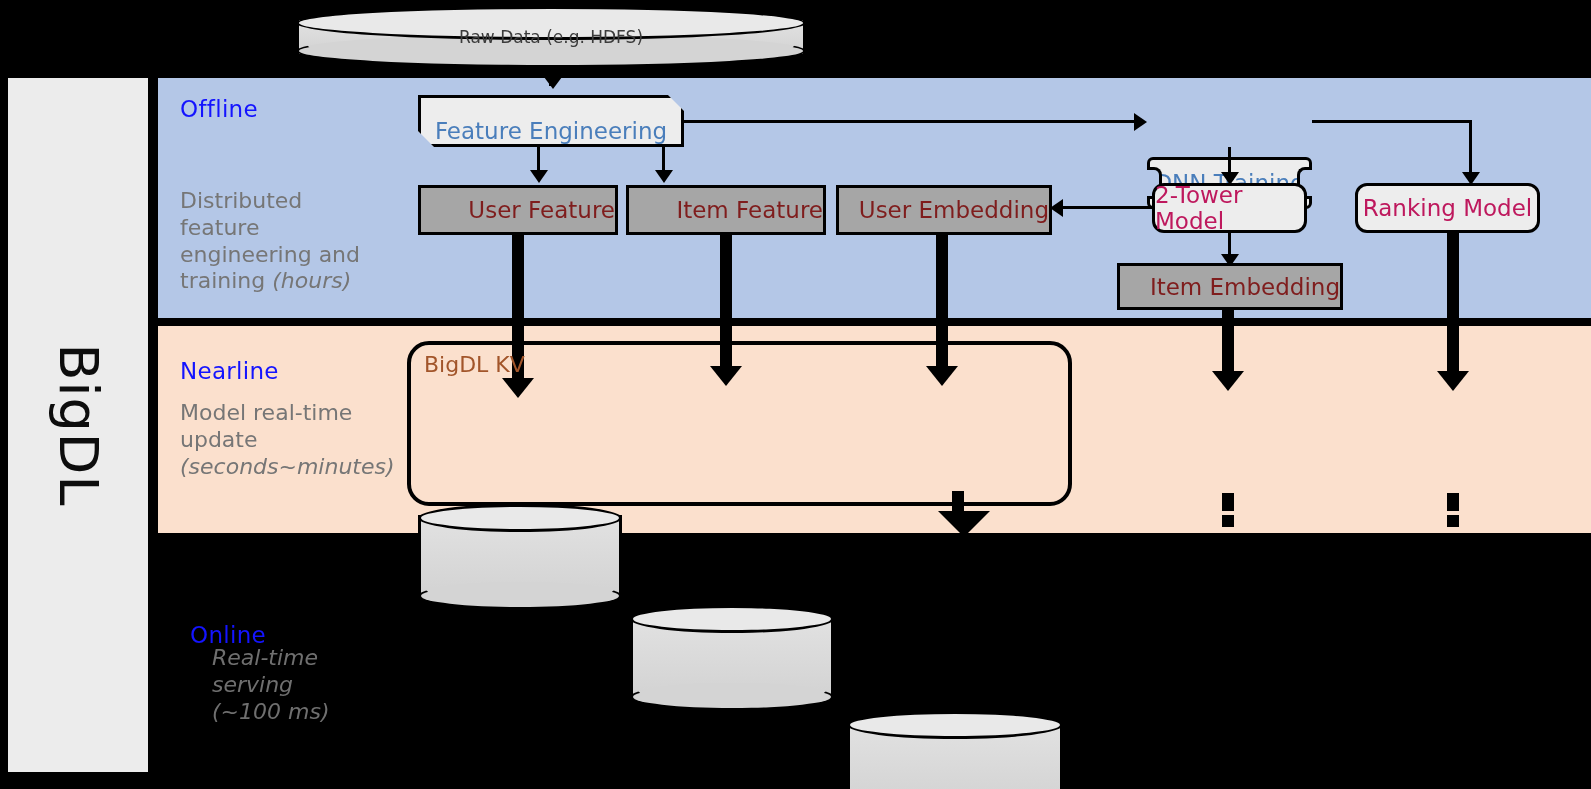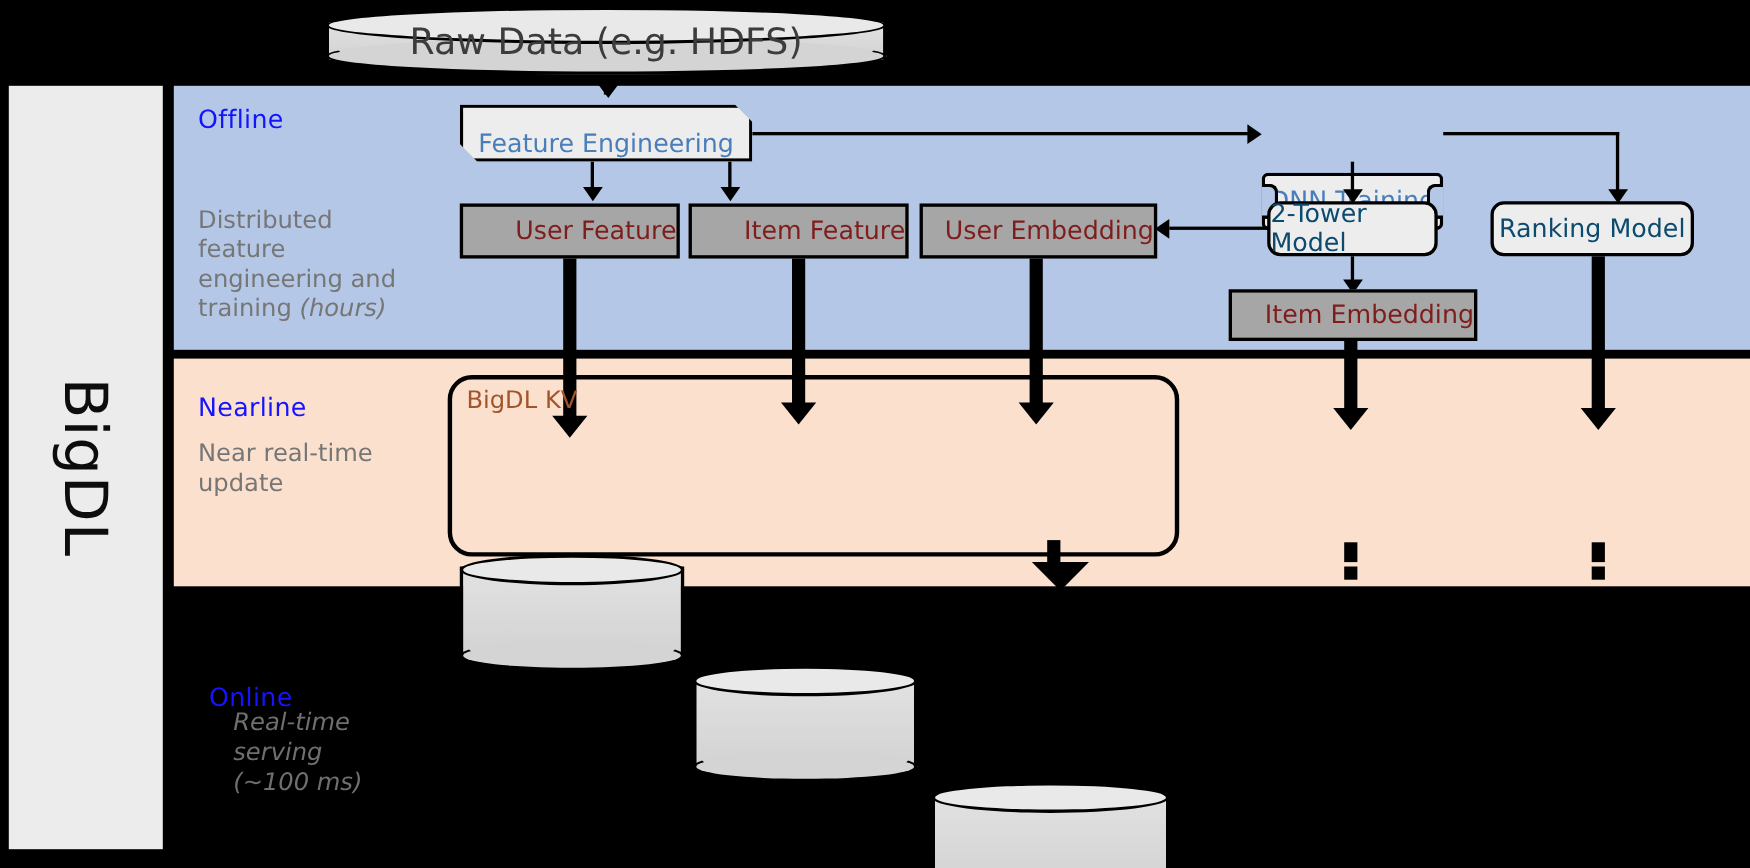--- a/index.html
+++ b/index.html
@@ -29,21 +29,21 @@
   
   .gray-box{background:#a6a6a6;border:3px solid #000;display:flex;
      align-items:center;justify-content:flex-end;color:#7f1d1d;font-size:23px;
      font-family:"DejaVu Sans",sans-serif;}
 
   .light-box{background:#ededed;border:3px solid #000;display:flex;
      align-items:center;justify-content:center;font-size:23px;
      font-family:"DejaVu Sans",sans-serif;}
   .rounded{border-radius:12px;}
   .txt-blue{color:#4a7ebb;}
-  .txt-green{color:#0c4a6e;}
+  .txt-green{color:#be185d;}
 
   
   .chamfer{clip-path:polygon(0 0, calc(100% - 16px) 0, 100% 16px, 100% 100%,
                              16px 100%, 0 calc(100% - 16px));align-items:flex-end;}
   
   .sidenotch{clip-path:polygon(0 0, 100% 0, 100% 100%, 0 100%);
      border-radius:6px;position:relative;}
   .sidenotch::before,.sidenotch::after{content:"";position:absolute;
      width:12px;height:26px;background:#b4c7e7;border:3px solid #000;top:50%;
      transform:translateY(-50%);}
@@ -62,21 +62,21 @@
      border-top-color:transparent;}
   .cyl .cap{position:absolute;left:0;right:0;top:0;bottom:0;
      display:flex;align-items:center;justify-content:center;
      font-size:23px;color:#a2552a;font-family:"DejaVu Sans",sans-serif;}
 
   
   #rawdata{left:296px;top:6px;width:510px;height:62px;}
   #rawdata .body{top:14px;bottom:14px;}
   #rawdata .top{height:28px;background:#e9e9e9;}
   #rawdata .bot{height:28px;}
-  #rawdata .cap{color:#3c3c3c;font-size:33px;}
+  #rawdata .cap{color:#3c3c3c;font-size:17px;}
 
   
   #redis-box{left:407px;top:341px;width:665px;height:165px;
      border:4px solid #000;border-radius:22px;background:transparent;}
   #redis-label{left:424px;top:352px;font-size:22px;color:#a2552a;
      font-family:"DejaVu Sans",sans-serif;}
   .thin-v{width:3px;background:#000;}
   .thin-h{height:3px;background:#000;}
   .arrow-dn{width:0;height:0;border-left:9px solid transparent;
      border-right:9px solid transparent;border-top:13px solid #000;}
@@ -179,22 +179,23 @@
 <div class="abs arrow-dn-fat" style="left:926px;top:366px;"></div>
 
 <div class="abs fat-v" style="left:1222px;top:310px;height:70px;"></div>
 <div class="abs arrow-dn-fat" style="left:1212px;top:371px;"></div>
 
 <div class="abs fat-v" style="left:1447px;top:233px;height:148px;"></div>
 <div class="abs arrow-dn-fat" style="left:1437px;top:371px;"></div>
 
 <div class="stage-title abs" style="left:180px;top:358px;">Nearline</div>
 <div class="stage-desc abs" style="left:180px;top:400px;width:230px;">
-  <span>Near real-time</span><br>
+  <span>Model real-time</span><br>
   <span>update</span><br>
+  <span class="it">(seconds~minutes)</span>
 </div>
 
 <div class="abs" id="redis-box"></div>
 <div class="abs" id="redis-label">BigDL KV</div>
 
 <div class="abs cyl" style="left:418px;top:390px;width:204px;height:106px;">
   <div class="body"></div>
   <div class="bot"></div>
   <div class="top"></div>
   <div class="cap"></div>

